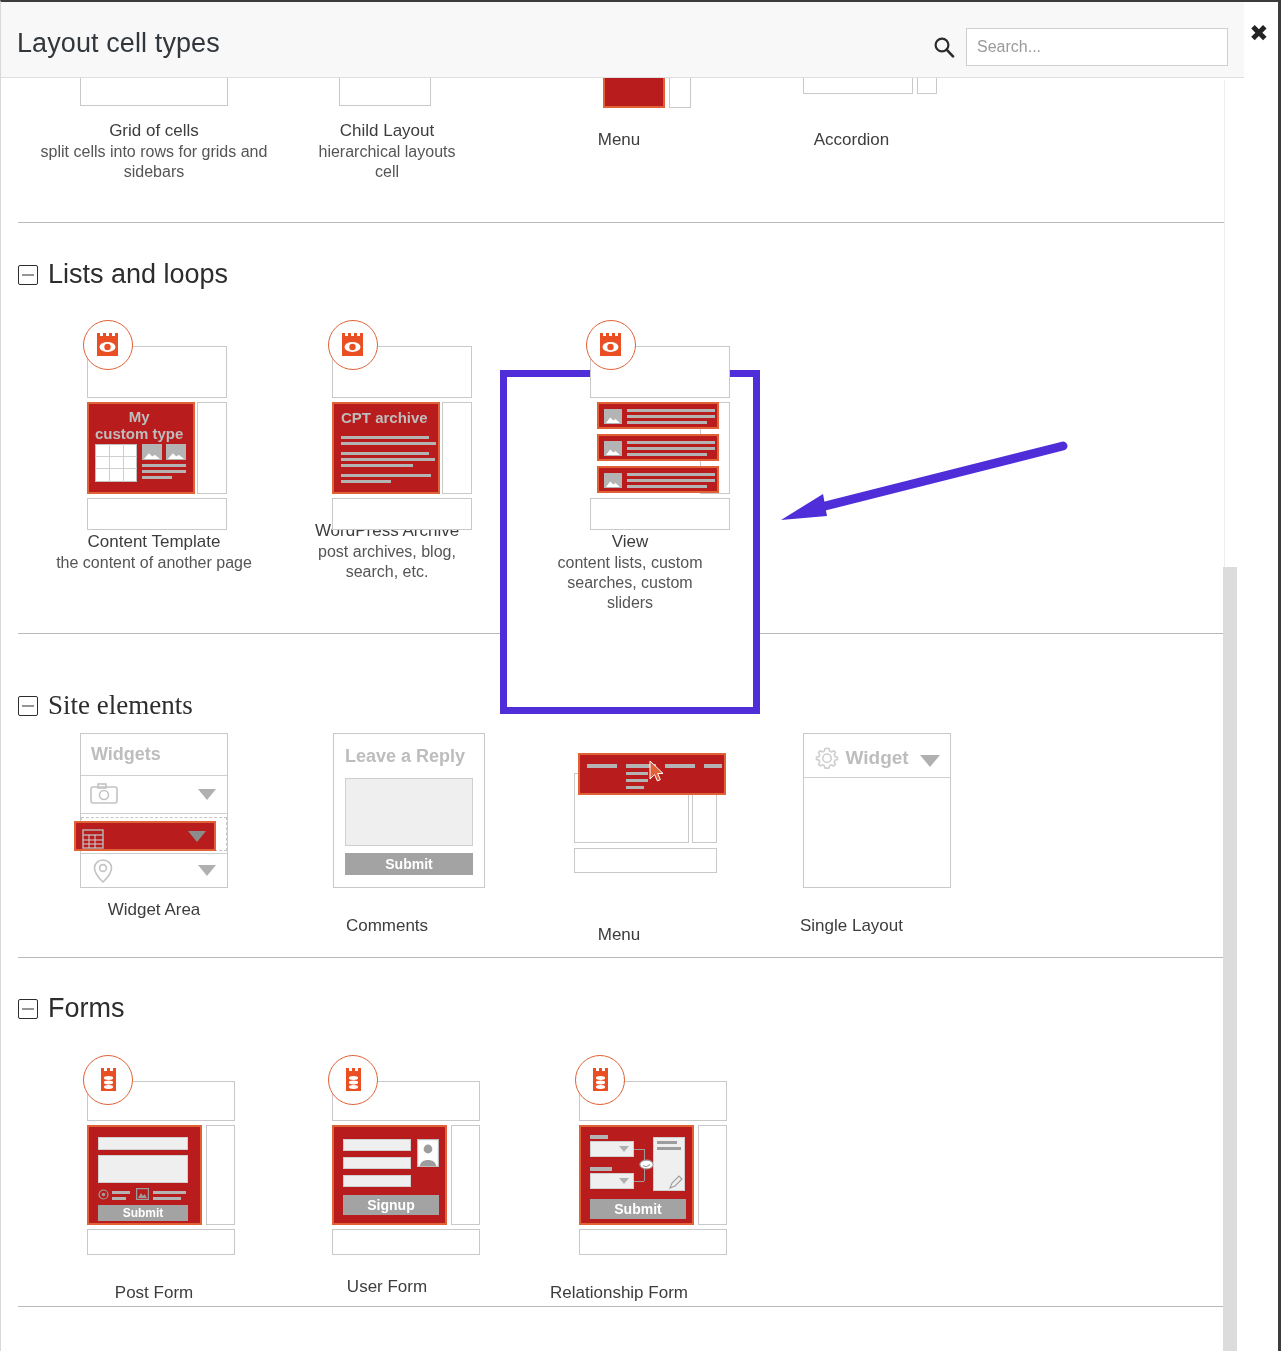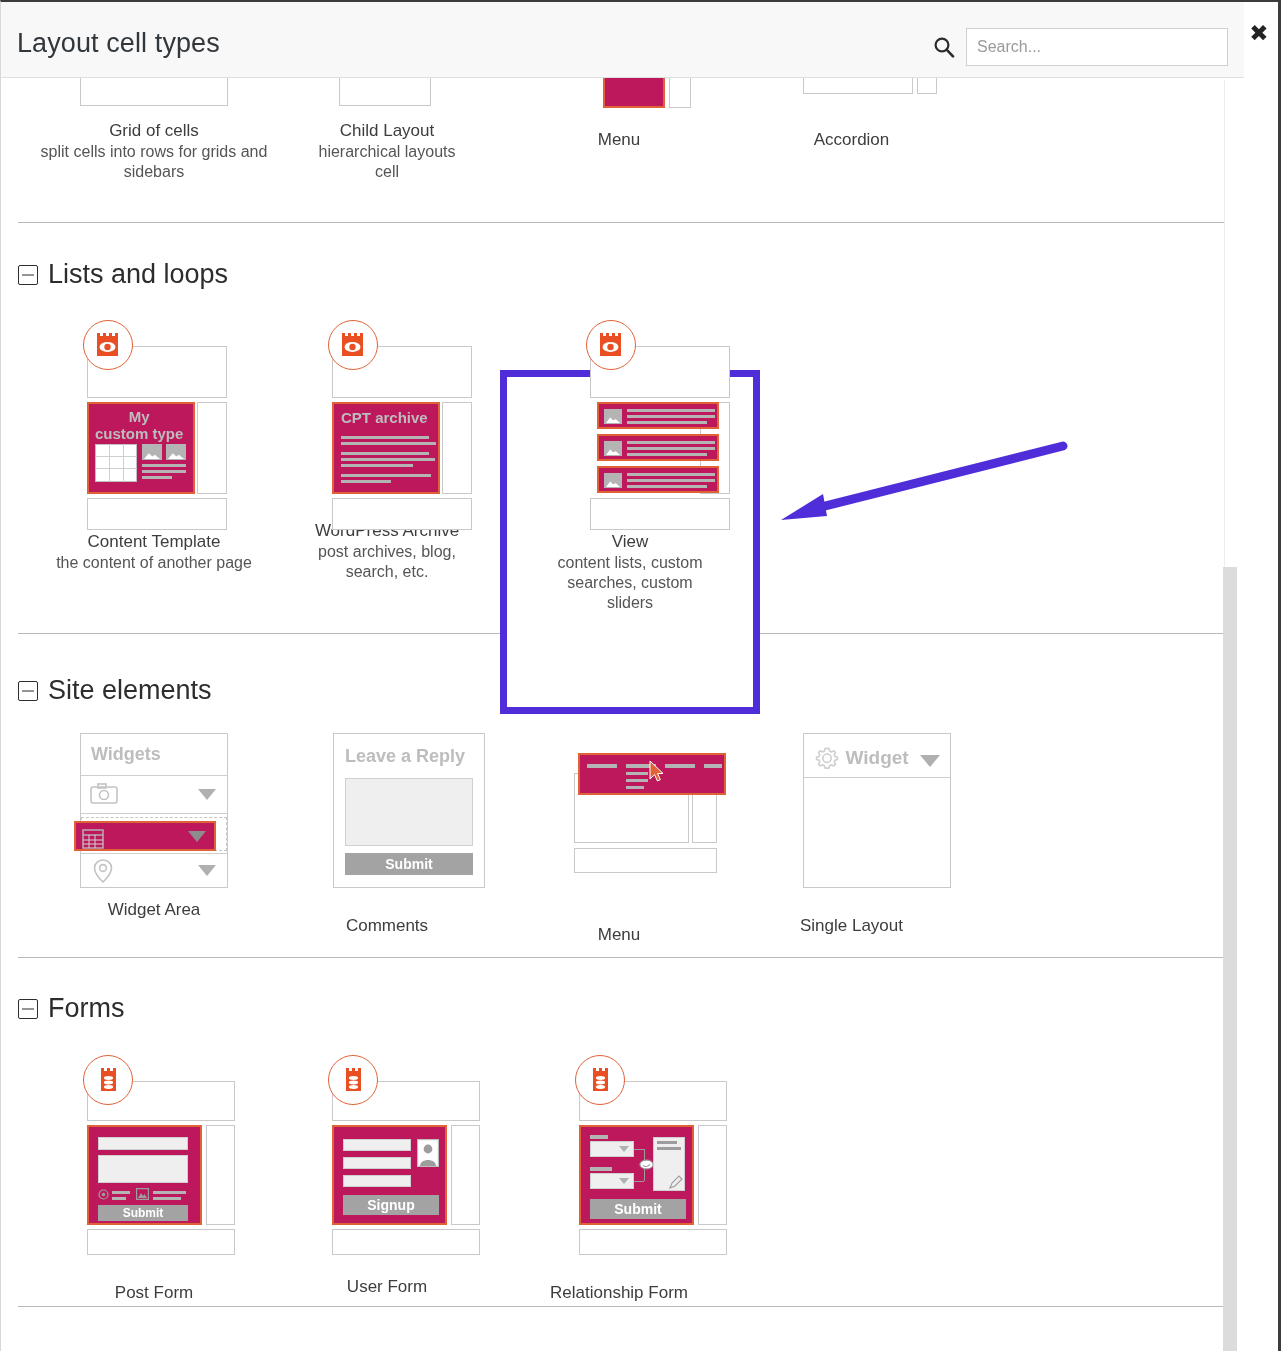--- a/index.html
+++ b/index.html
@@ -99,21 +99,21 @@
     position:absolute;left:499px;top:292px;width:260px;height:344px;
     border:7px solid #4f2ed9;background:#fff;box-sizing:border-box;
     z-index:5;
   }
 
   
   .arrow-anno{position:absolute;left:770px;top:360px;z-index:6;}
 
   
   .fr{position:absolute;box-sizing:border-box;border:1px solid #c9c9c9;background:#fff;}
-  .fr-o{position:absolute;box-sizing:border-box;border:2px solid #e06236;background:#be185d;}
+  .fr-o{position:absolute;box-sizing:border-box;border:2px solid #e06236;background:#b91c1c;}
   .bar{position:absolute;background:#b4b4b4;}
   .bar-l{position:absolute;background:#cfcfcf;}
   .gray-box{position:absolute;background:#efefef;border:1px solid #cfcfcf;box-sizing:border-box;}
 
   .badge{
     position:absolute;width:48px;height:48px;border-radius:50%;
     background:#fff;border:1.6px solid #e06236;
     display:flex;align-items:center;justify-content:center;z-index:3;
   }
   .badge svg{display:block;}
@@ -311,21 +311,21 @@
 
   <div class="arrow-anno">
     <svg width="300" height="90" viewBox="0 0 300 90">
       <line x1="292" y1="8" x2="38" y2="72" stroke="#4f2ed9" stroke-width="9" stroke-linecap="round"></line>
       <polygon points="10,82 52,56 56,78" fill="#4f2ed9"></polygon>
     </svg>
   </div>
 
   <div class="divider" style="top:555px;"></div>
 
-  <div class="section-head" style="top:597px;">
+  <div class="section-head" style="top:612px;font-family:Liberation Serif, serif;">
     <span class="toggle-icon"></span>
     <span>Site elements</span>
   </div>
 
   <div class="tile" style="left:17px;top:655px;width:272px;">
     <div class="thumb" style="width:148px;height:155px;">
       <div class="fr" style="left:0;top:0;width:148px;height:155px;"></div>
       <div class="lbl-ghost" style="left:11px;top:11px;font-size:18px;">Widgets</div>
       <div class="bar-l" style="left:1px;top:42px;width:146px;height:1px;"></div>
       <span>

